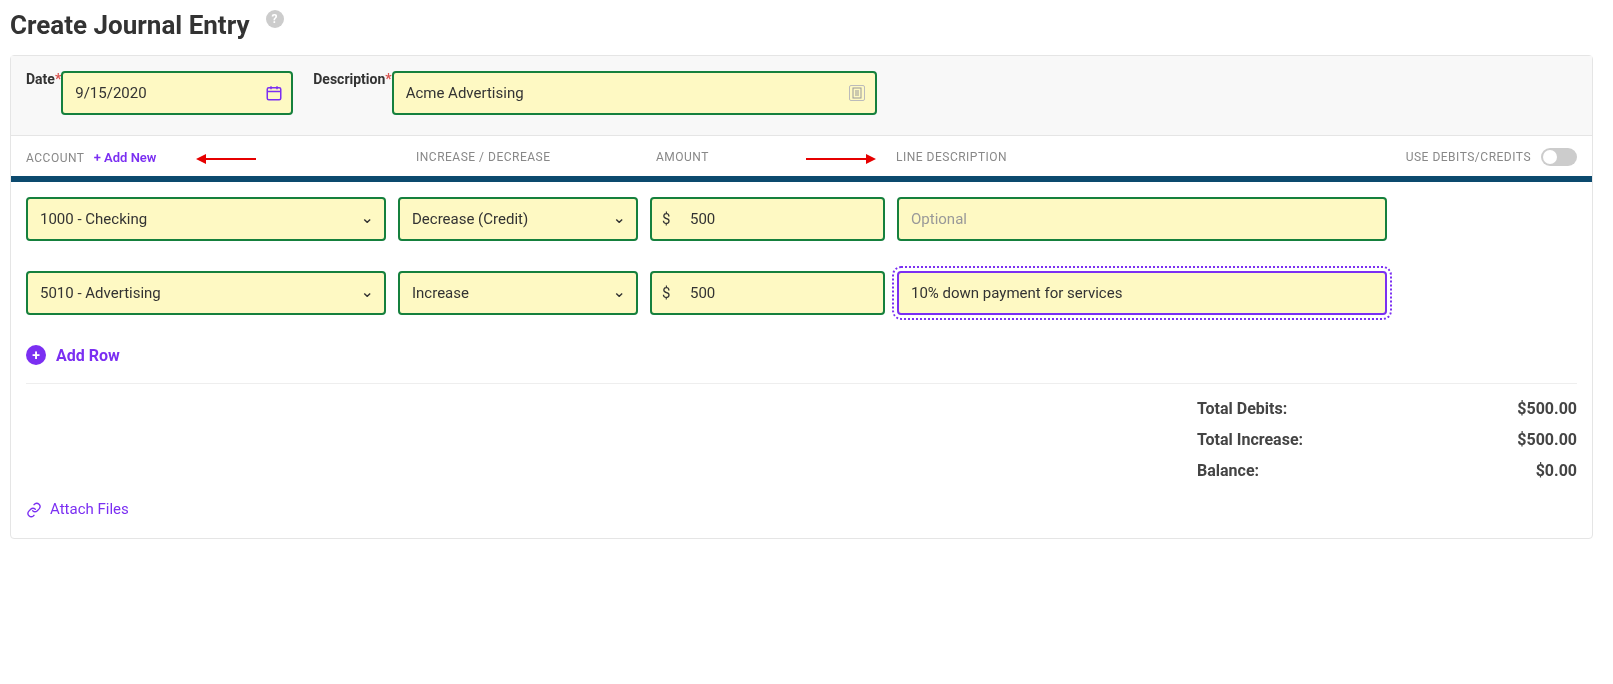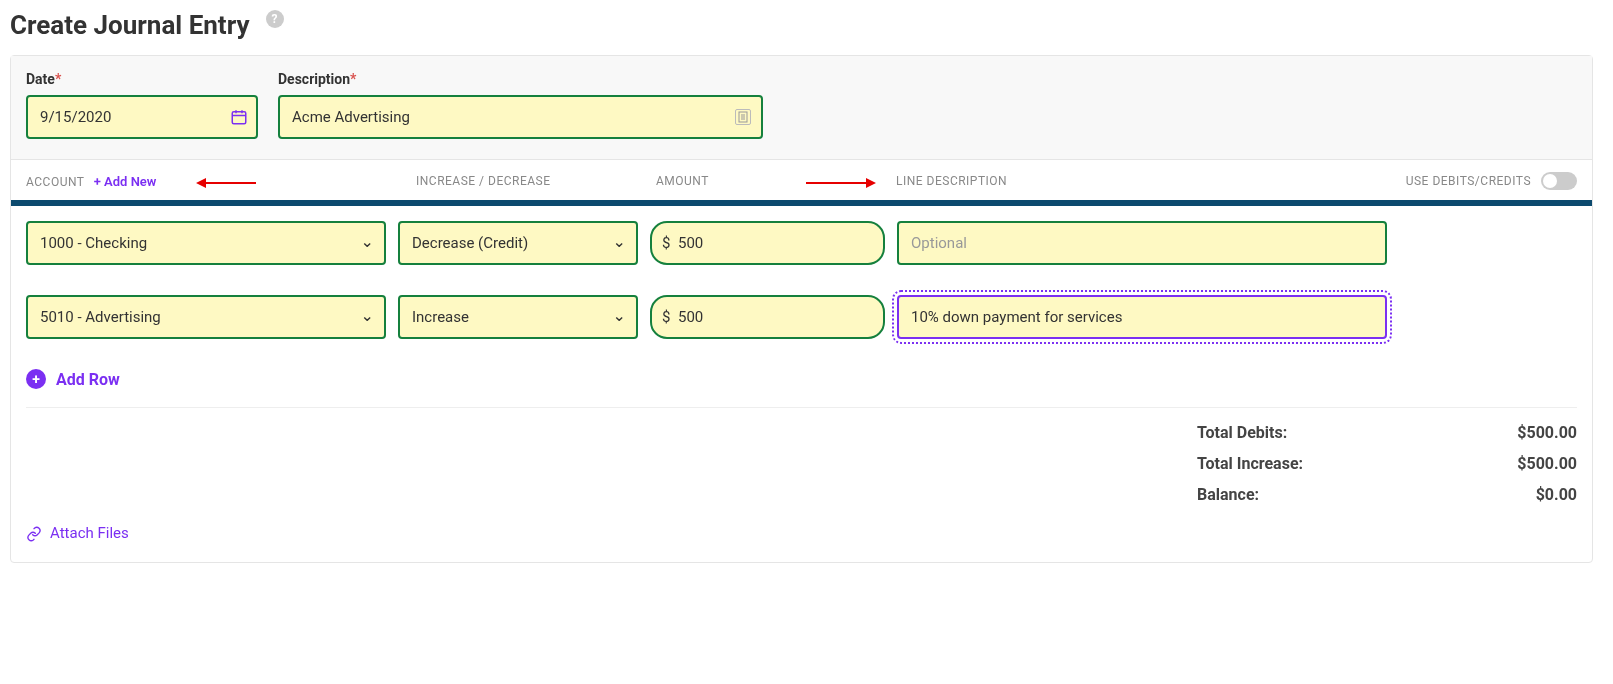--- a/index.html
+++ b/index.html
@@ -1,21 +1,21 @@
 <!DOCTYPE html>
 <html><head>
 <meta charset="utf-8">
 <style>
   * { box-sizing: border-box; font-family: -apple-system, BlinkMacSystemFont, "Segoe UI", Roboto, "Helvetica Neue", Arial, sans-serif; }
   body { margin: 0; padding: 10px 20px 20px 10px; background: #fff; color: #333; font-size: 15px; }
   h1 { font-size: 26px; font-weight: 700; margin: 0 0 15px 0; color: #333; display:flex; align-items:flex-start; gap:16px;}
   .help-icon { display:inline-flex; width:18px; height:18px; border-radius:50%; background:#ccc; color:#fff; font-size:12px; align-items:center; justify-content:center; font-weight:bold;}
   .card { border: 1px solid #e5e5e5; border-radius:4px; }
   .top-section { background:#f8f8f8; padding:15px 15px 20px 15px; border-bottom:1px solid #e5e5e5; display:flex; gap:20px; }
-  .field-group { display:flex; flex-direction:column; }
+  .field-group { display:flex; flex-direction:row; }
   .field-label { font-weight:700; font-size:14px; margin-bottom:8px; color:#333;}
   .req { color:#d9534f; }
   .text-input { border:2px solid #15803d; border-radius:4px; background:#fef9c3; height:44px; padding:0 12px; font-size:15px; color:#333; outline:none;}
   .text-input::placeholder { color:#999; }
   .date-wrap { position:relative; width:232px; }
   .date-wrap input { width:100%; padding-right:40px;}
   .cal-icon { position:absolute; right:10px; top:50%; transform:translateY(-50%); color:#7b2ff2; }
   .desc-wrap { position:relative; width:485px; }
   .desc-wrap input { width:100%; padding-right:40px;}
   .desc-icon { position:absolute; right:12px; top:50%; transform:translateY(-50%); color:#999; border:1px solid #bbb; border-radius:2px; font-size:10px; padding:1px 2px;}
@@ -24,21 +24,21 @@
   .toggle-wrap { display:flex; align-items:center; justify-content:flex-end; gap:10px; }
   .toggle { width:36px; height:18px; background:#ccc; border-radius:10px; position:relative;}
   .toggle::after { content:""; position:absolute; left:2px; top:2px; width:14px; height:14px; background:#fff; border-radius:50%;}
   .rows { padding:15px 15px 0 15px; }
   .line { display:grid; grid-template-columns: 360px 240px 235px 490px; gap:12px; margin-bottom:30px; align-items:center;}
   .select-wrap { position:relative; }
   .select-wrap::after { content:"⌄"; position:absolute; right:12px; top:50%; transform:translateY(-60%); font-size:16px; color:#333; pointer-events:none;}
   .select-wrap input { width:100%; }
   .amount-wrap { position:relative; }
   .amount-wrap .dollar { position:absolute; left:12px; top:50%; transform:translateY(-50%); color:#333;}
-  .amount-wrap input { width:100%; padding-left:26px;border-radius:17px;}
+  .amount-wrap input { width:100%; padding-left:38px;}
   .line .desc-field { width:100%; }
   .focused-outline { outline:2px dotted #7b2ff2; outline-offset:3px; border-color:#7b2ff2 !important;}
   .add-row { display:flex; align-items:center; gap:10px; color:#7b2ff2; font-weight:700; font-size:16px; padding:0 0 18px 0; border-bottom:1px solid #eee; margin:0 15px 15px 15px;}
   .plus-circle { width:20px; height:20px; border-radius:50%; background:#7b2ff2; color:#fff; display:flex; align-items:center; justify-content:center; font-size:14px; line-height:1;}
   .totals { display:flex; flex-direction:column; align-items:flex-end; gap:12px; padding:0 15px 20px 15px; font-weight:700; font-size:16px; color:#444;}
   .totals .row { display:flex; width:380px; justify-content:space-between;}
   .attachments { padding:0 15px 20px 15px; }
   .attachments .title { font-weight:700; margin-bottom:8px;}
   .attach-link { color:#7b2ff2; display:flex; align-items:flex-end; gap:8px; font-size:15px;}
   .arrow { position:relative; }

